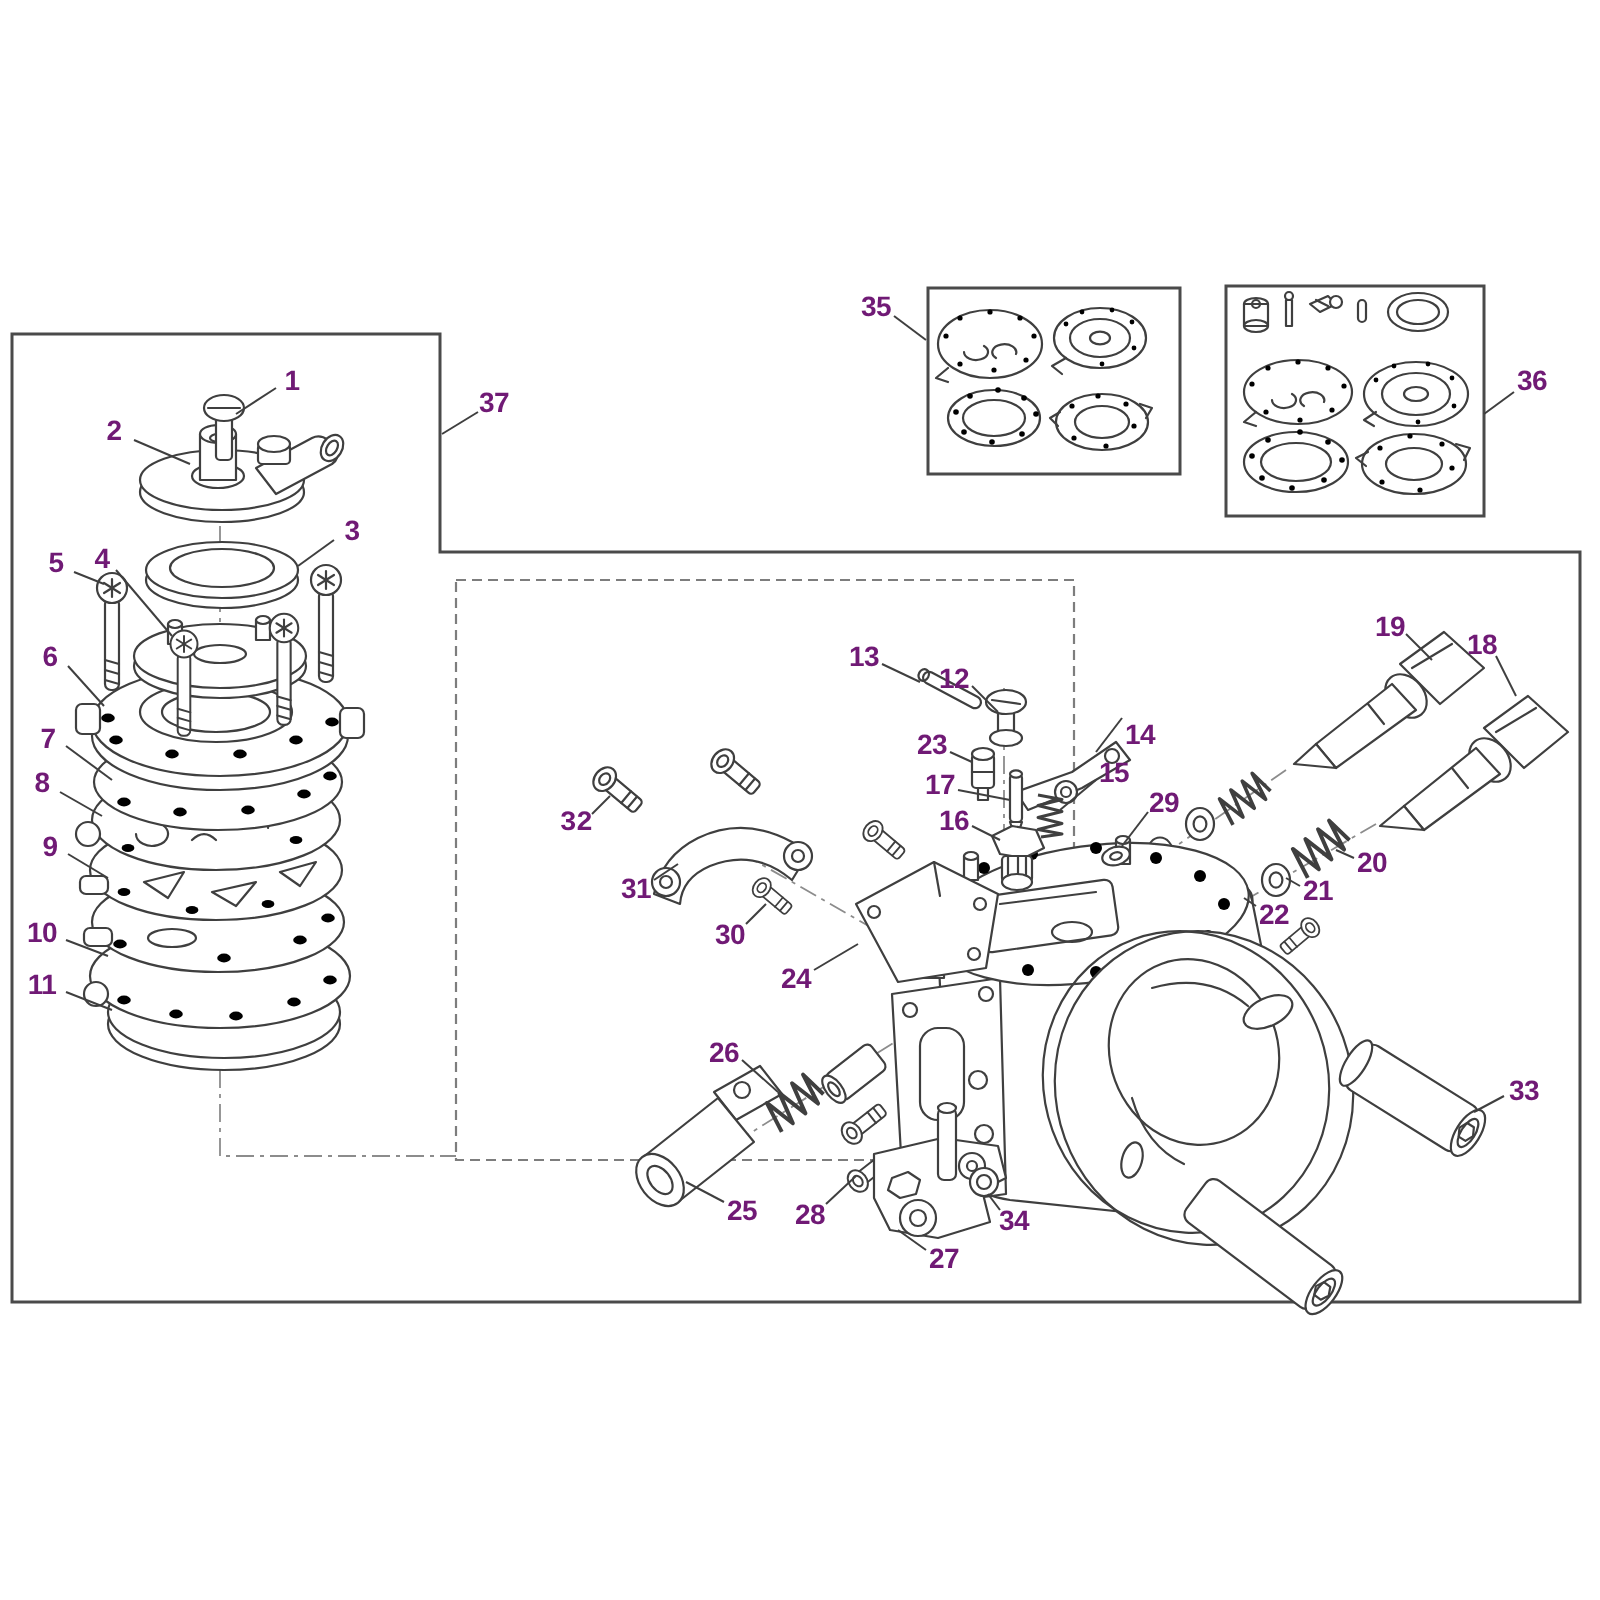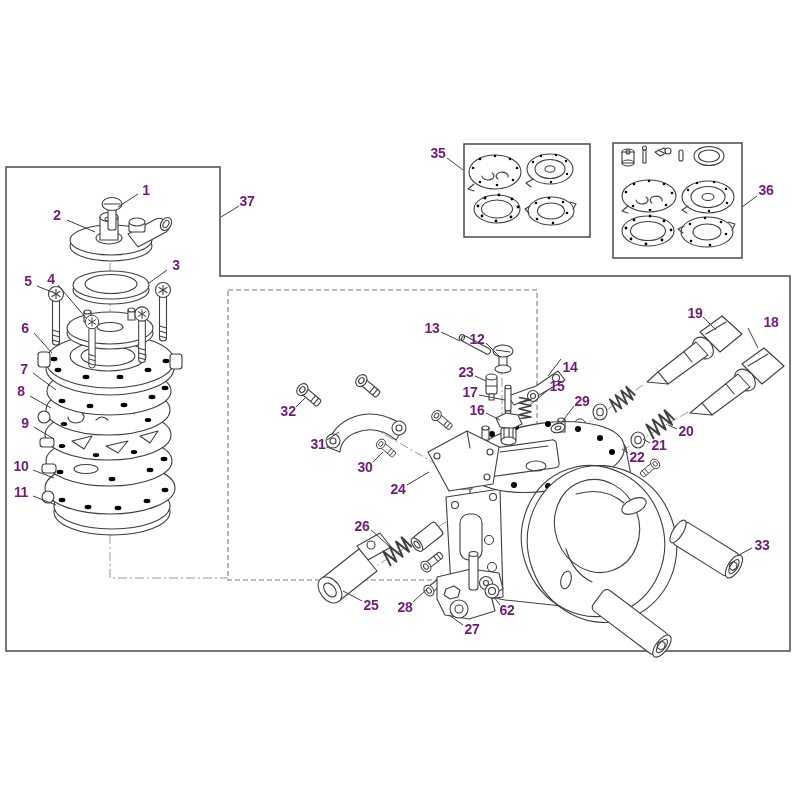--- a/index.html
+++ b/index.html
@@ -486,34 +486,34 @@
       <span class="callout" style="left: 21px; top: 391px;">8</span>
       <span class="callout" style="left: 25px; top: 423px;">9</span>
       <span class="callout" style="left: 21px; top: 466px;">10</span>
       <span class="callout" style="left: 21px; top: 492px;">11</span>
       <span class="callout" style="left: 477px; top: 339px;">12</span>
       <span class="callout" style="left: 432px; top: 328px;">13</span>
       <span class="callout" style="left: 570px; top: 367px;">14</span>
       <span class="callout" style="left: 557px; top: 386px;">15</span>
       <span class="callout" style="left: 477px; top: 410px;">16</span>
       <span class="callout" style="left: 470px; top: 392px;">17</span>
-      <span class="callout" style="left: 771px; top: 322px;">18</span>
+      <span class="callout" style="left: 741px; top: 322px;">18</span>
       <span class="callout" style="left: 695px; top: 313px;">19</span>
       <span class="callout" style="left: 686px; top: 431px;">20</span>
       <span class="callout" style="left: 659px; top: 445px;">21</span>
       <span class="callout" style="left: 637px; top: 457px;">22</span>
       <span class="callout" style="left: 466px; top: 372px;">23</span>
       <span class="callout" style="left: 398px; top: 489px; text-align: center;">24</span>
       <span class="callout" style="left: 371px; top: 605px;">25</span>
       <span class="callout" style="left: 362px; top: 526px;">26</span>
       <span class="callout" style="left: 472px; top: 629px;">27</span>
       <span class="callout" style="left: 405px; top: 607px;">28</span>
       <span class="callout" style="left: 582px; top: 401px;">29</span>
       <span class="callout" style="left: 365px; top: 467px;">30</span>
       <span class="callout" style="left: 318px; top: 444px;">31</span>
       <span class="callout" style="left: 288px; top: 412px; font-family: Liberation Mono, monospace;">32</span>
       <span class="callout" style="left: 762px; top: 545px;">33</span>
-      <span class="callout" style="left: 507px; top: 610px;">62</span>
+      <span class="callout" style="left: 507px; top: 610px;">34</span>
       <span class="callout" style="left: 438px; top: 153px;">35</span>
       <span class="callout" style="left: 766px; top: 190px;">36</span>
       <span class="callout" style="left: 247px; top: 201px;">37</span>
     </div>
 </div>
 
 </body></html>

